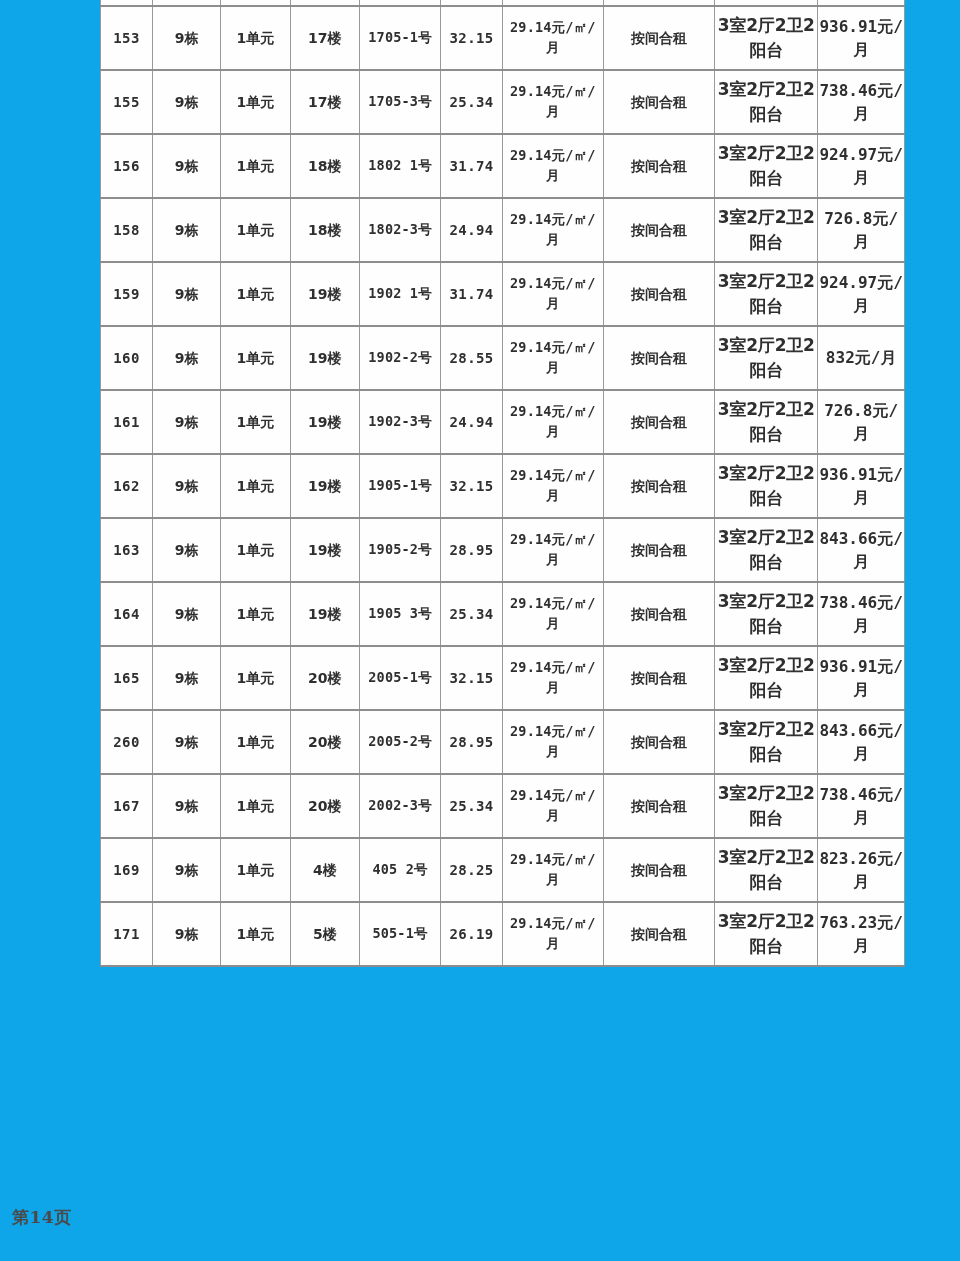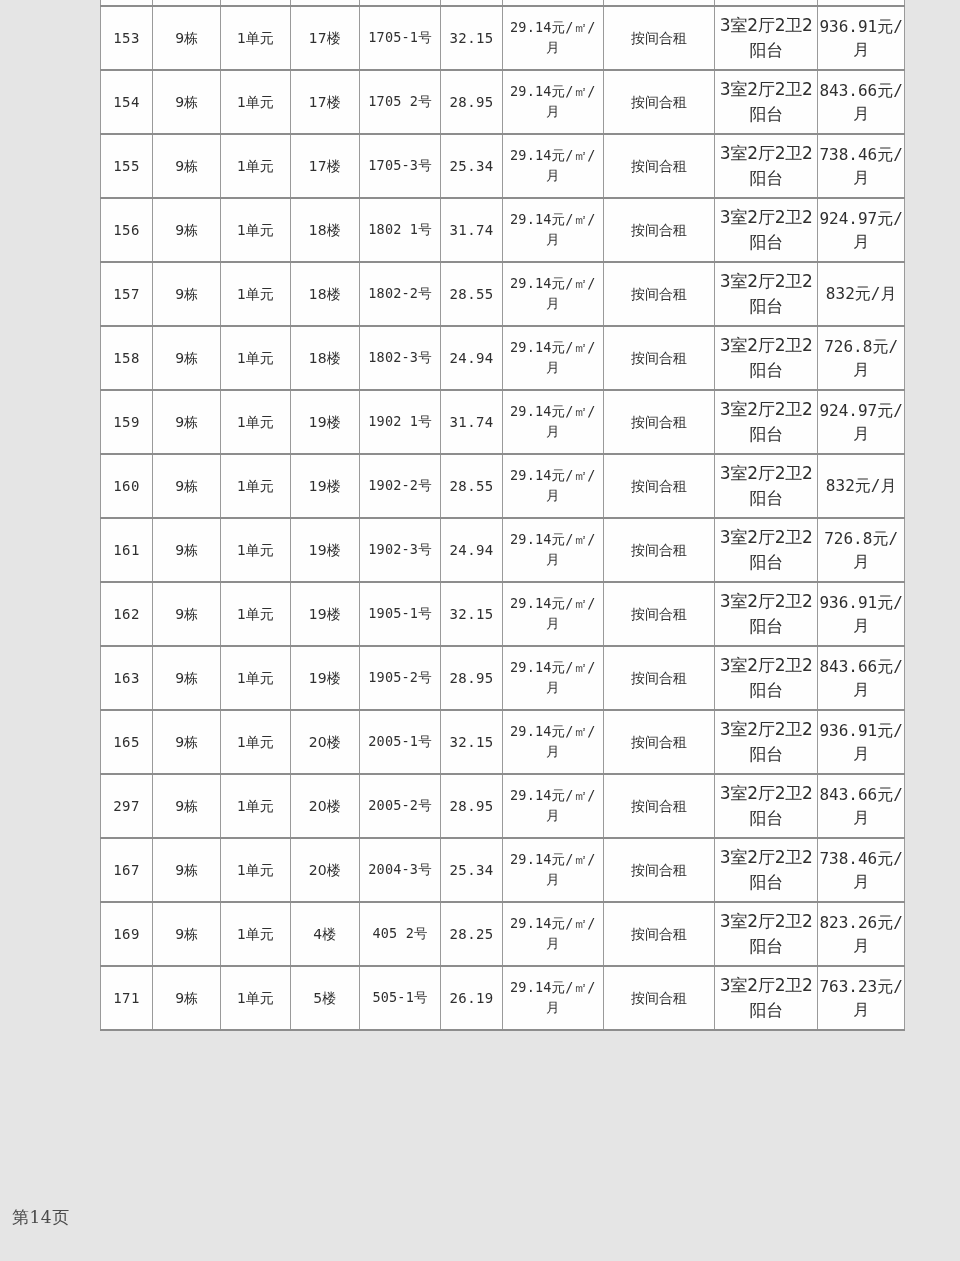--- a/index.html
+++ b/index.html
@@ -12,21 +12,22 @@
     height: 1261px;
     overflow: hidden;
     font-family: "Liberation Sans", "DejaVu Sans", sans-serif;
     color: #2b2b2b;
   }
 
   .page {
     position: relative;
     width: 960px;
     height: 1261px;
-    background: #e5e5e5;
+    background: #0ea5e9;
+    font-weight: bold;
   }
 
   .table-wrap {
     position: absolute;
     left: 100px;
     top: -38px;
     width: 805px;
   }
 
   table.rent-table {
@@ -148,32 +149,20 @@
             <td class="cn">1单元</td>
             <td class="cn">17楼</td>
             <td class="mix">1705-1号</td>
             <td class="num">32.15</td>
             <td class="mix">29.14元/㎡/月</td>
             <td class="cn">按间合租</td>
             <td class="layout-cell">3室2厅2卫2阳台</td>
             <td class="rent-cell">936.91元/月</td>
           </tr>
           <tr class="data-row">
-            <td class="num">154</td>
-            <td class="cn">9栋</td>
-            <td class="cn">1单元</td>
-            <td class="cn">17楼</td>
-            <td class="mix">1705 2号</td>
-            <td class="num">28.95</td>
-            <td class="mix">29.14元/㎡/月</td>
-            <td class="cn">按间合租</td>
-            <td class="layout-cell">3室2厅2卫2阳台</td>
-            <td class="rent-cell">843.66元/月</td>
-          </tr>
-          <tr class="data-row">
             <td class="num">155</td>
             <td class="cn">9栋</td>
             <td class="cn">1单元</td>
             <td class="cn">17楼</td>
             <td class="mix">1705-3号</td>
             <td class="num">25.34</td>
             <td class="mix">29.14元/㎡/月</td>
             <td class="cn">按间合租</td>
             <td class="layout-cell">3室2厅2卫2阳台</td>
             <td class="rent-cell">738.46元/月</td>
@@ -184,32 +173,20 @@
             <td class="cn">1单元</td>
             <td class="cn">18楼</td>
             <td class="mix">1802 1号</td>
             <td class="num">31.74</td>
             <td class="mix">29.14元/㎡/月</td>
             <td class="cn">按间合租</td>
             <td class="layout-cell">3室2厅2卫2阳台</td>
             <td class="rent-cell">924.97元/月</td>
           </tr>
           <tr class="data-row">
-            <td class="num">157</td>
-            <td class="cn">9栋</td>
-            <td class="cn">1单元</td>
-            <td class="cn">18楼</td>
-            <td class="mix">1802-2号</td>
-            <td class="num">28.55</td>
-            <td class="mix">29.14元/㎡/月</td>
-            <td class="cn">按间合租</td>
-            <td class="layout-cell">3室2厅2卫2阳台</td>
-            <td class="rent-cell">832元/月</td>
-          </tr>
-          <tr class="data-row">
             <td class="num">158</td>
             <td class="cn">9栋</td>
             <td class="cn">1单元</td>
             <td class="cn">18楼</td>
             <td class="mix">1802-3号</td>
             <td class="num">24.94</td>
             <td class="mix">29.14元/㎡/月</td>
             <td class="cn">按间合租</td>
             <td class="layout-cell">3室2厅2卫2阳台</td>
             <td class="rent-cell">726.8元/月</td>
@@ -268,49 +245,61 @@
             <td class="cn">1单元</td>
             <td class="cn">19楼</td>
             <td class="mix">1905-2号</td>
             <td class="num">28.95</td>
             <td class="mix">29.14元/㎡/月</td>
             <td class="cn">按间合租</td>
             <td class="layout-cell">3室2厅2卫2阳台</td>
             <td class="rent-cell">843.66元/月</td>
           </tr>
           <tr class="data-row">
+            <td class="num">164</td>
+            <td class="cn">9栋</td>
+            <td class="cn">1单元</td>
+            <td class="cn">19楼</td>
+            <td class="mix">1905 3号</td>
+            <td class="num">25.34</td>
+            <td class="mix">29.14元/㎡/月</td>
+            <td class="cn">按间合租</td>
+            <td class="layout-cell">3室2厅2卫2阳台</td>
+            <td class="rent-cell">738.46元/月</td>
+          </tr>
+          <tr class="data-row">
             <td class="num">165</td>
             <td class="cn">9栋</td>
             <td class="cn">1单元</td>
             <td class="cn">20楼</td>
             <td class="mix">2005-1号</td>
             <td class="num">32.15</td>
             <td class="mix">29.14元/㎡/月</td>
             <td class="cn">按间合租</td>
             <td class="layout-cell">3室2厅2卫2阳台</td>
             <td class="rent-cell">936.91元/月</td>
           </tr>
           <tr class="data-row">
-            <td class="num">297</td>
+            <td class="num">260</td>
             <td class="cn">9栋</td>
             <td class="cn">1单元</td>
             <td class="cn">20楼</td>
             <td class="mix">2005-2号</td>
             <td class="num">28.95</td>
             <td class="mix">29.14元/㎡/月</td>
             <td class="cn">按间合租</td>
             <td class="layout-cell">3室2厅2卫2阳台</td>
             <td class="rent-cell">843.66元/月</td>
           </tr>
           <tr class="data-row">
             <td class="num">167</td>
             <td class="cn">9栋</td>
             <td class="cn">1单元</td>
             <td class="cn">20楼</td>
-            <td class="mix">2004-3号</td>
+            <td class="mix">2002-3号</td>
             <td class="num">25.34</td>
             <td class="mix">29.14元/㎡/月</td>
             <td class="cn">按间合租</td>
             <td class="layout-cell">3室2厅2卫2阳台</td>
             <td class="rent-cell">738.46元/月</td>
           </tr>
           <tr class="data-row">
             <td class="num">169</td>
             <td class="cn">9栋</td>
             <td class="cn">1单元</td>

